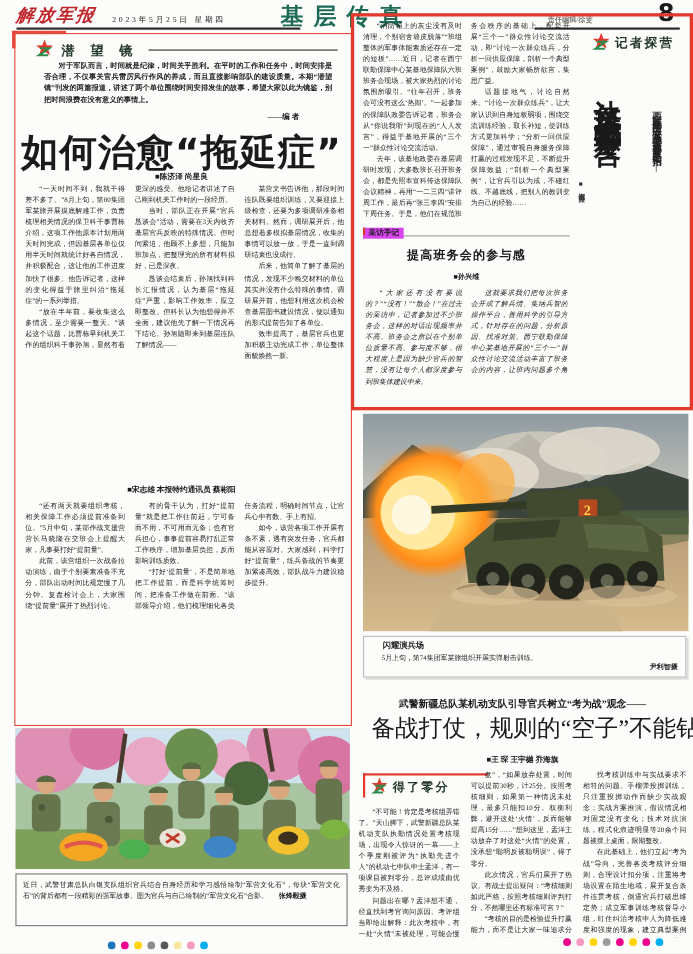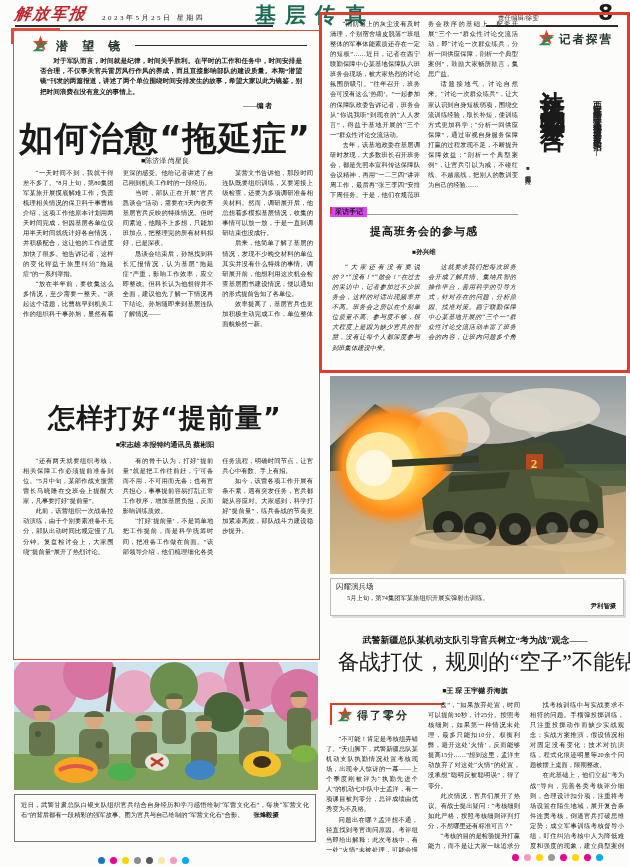--- a/index.html
+++ b/index.html
@@ -39,32 +39,31 @@
       <polyline points="5,10.5 15,10.5 4,18 14,18" stroke="#2e8b4f" stroke-width="2.2" fill="none"></polyline>
     </svg>
   </div>
   <div class="abs hl" style="left:56px;top:38px;font-size:12px;letter-spacing:5px;color:#23362c;">潜 望 镜</div>
   <div class="abs secline" style="left:135px;top:45px;width:172px;"></div>
 
   <div class="abs" style="left:40px;top:56px;width:262px;font-size:6.6px;line-height:1.55;font-weight:bold;text-align:justify;text-indent:2em;color:#222;">对于军队而言，时间就是纪律，时间关乎胜利。在平时的工作和任务中，时间安排是否合理，不仅事关官兵雷厉风行作风的养成，而且直接影响部队的建设质量。本期“潜望镜”刊发的两篇报道，讲述了两个单位围绕时间安排发生的故事，希望大家以此为镜鉴，别把时间浪费在没有意义的事情上。</div>
   <div class="abs" style="left:40px;top:101px;width:232px;text-align:right;font-size:6.8px;font-weight:bold;">——编 者</div>
 
   <div class="abs hl center" style="left:15px;top:116px;width:300px;font-size:34px;letter-spacing:1px;">如何治愈“拖延症”</div>
-  <div class="abs center" style="left:15px;top:156px;width:300px;font-size:7px;font-weight:normal;">■陈济泽 尚星良</div>
+  <div class="abs center" style="left:15px;top:156px;width:300px;font-size:7px;font-weight:bold;">■陈济泽 尚星良</div>
   <div class="abs fs6 cols3" style="left:23px;top:168px;width:290px;height:224px;">
       <p>“一天时间不到，我就干得差不多了。”8月上旬，第80集团军某旅开展摸底解难工作，负责梳理相关情况的保卫科干事曹栋介绍，这项工作他原本计划用两天时间完成，但因基层各单位仅用半天时间就统计好各自情况，并积极配合，这让他的工作进度加快了很多。他告诉记者，这样的变化得益于旅里纠治“拖延症”的一系列举措。</p>
       <p>“放在半年前，要收集这么多情况，至少需要一整天。”谈起这个话题，比曹栋早到机关工作的组织科干事孙旭，显然有着更深的感受。他给记者讲述了自己刚到机关工作时的一段经历。</p>
       <p>当时，部队正在开展“官兵恳谈会”活动，需要在3天内收齐基层官兵反映的特殊情况。但时间紧迫，他顾不上多想，只能加班加点，把整理完的所有材料拟好，已是深夜。</p>
       <p>恳谈会结束后，孙旭找到科长汇报情况，认为基层“拖延症”严重，影响工作效率，应立即整改。但科长认为他想得并不全面，建议他先了解一下情况再下结论。孙旭随即来到基层连队了解情况——</p>
       <p>某营文书告诉他，那段时间连队既要组织训练，又要迎接上级检查，还要为多项调研准备相关材料。然而，调研展开后，他总想着多模拟基层情况，收集的事情可以放一放，于是一直到调研结束也没成行。</p>
       <p>后来，他简单了解了基层的情况，发现不少晚交材料的单位其实并没有什么特殊的事情。调研展开前，他想利用这次机会检查基层图书建设情况，便以通知的形式提前告知了各单位。</p>
       <p>效率提高了，基层官兵也更加积极主动完成工作，单位整体面貌焕然一新。</p>
     </div>
 
-  <div class="abs hl center" style="left:15px;top:400px;width:300px;font-size:27px;letter-spacing:1px;">怎样打好“提前量”</div>
   <div class="abs center" style="left:15px;top:440px;width:300px;font-size:7px;font-weight:bold;">■宋志雄 本报特约通讯员 蔡彬阳</div>
   <div class="abs fs6 cols3" style="left:23px;top:456px;width:290px;height:198px;">
       <p>“还有两天就要组织考核，相关保障工作必须提前准备到位。”5月中旬，某部作战支援营营长马晓隆在交班会上提醒大家，凡事要打好“提前量”。</p>
       <p>此前，该营组织一次战备拉动演练，由于个别要素准备不充分，部队出动时间比规定慢了几分钟。复盘检讨会上，大家围绕“提前量”展开了热烈讨论。</p>
       <p>有的骨干认为，打好“提前量”就是把工作往前赶，宁可备而不用，不可用而无备；也有官兵担心，事事提前容易打乱正常工作秩序，增加基层负担，反而影响训练质效。</p>
       <p>“打好‘提前量’，不是简单地把工作提前，而是科学统筹时间，把准备工作做在前面。”该部领导介绍，他们梳理细化各类任务流程，明确时间节点，让官兵心中有数、手上有招。</p>
       <p>如今，该营各项工作开展有条不紊，遇有突发任务，官兵都能从容应对。大家感到，科学打好“提前量”，练兵备战的节奏更加紧凑高效，部队战斗力建设稳步提升。</p>
     </div>
 
   <div class="abs" style="left:319px;top:12px;width:305px;height:355px;border:3px solid #e23b2e;"></div>
@@ -146,21 +145,21 @@
       <circle cx="222" cy="152" r="16" fill="#23251d"></circle>
         <circle cx="222" cy="152" r="6" fill="#5f6350"></circle>
       <circle cx="254" cy="148" r="14" fill="#23251d"></circle>
         <circle cx="254" cy="148" r="5" fill="#5f6350"></circle>
       <ellipse cx="120" cy="165" rx="40" ry="9" fill="#d9c299" opacity="0.7"></ellipse>
       <ellipse cx="240" cy="166" rx="45" ry="10" fill="#d9c299" opacity="0.6"></ellipse>
     </svg>
   </div>
 
   <div class="abs" style="left:330px;top:578px;width:292px;height:36px;border:1px solid #bbb;box-shadow:2px 2px 0 rgba(0,0,0,0.12);background:#fcfcfa;">
-    <div style="position:absolute;left:5px;top:3px;font-size:7.5px;font-weight:normal;">闪耀演兵场</div>
+    <div style="position:absolute;left:17px;top:3px;font-size:7.5px;font-weight:bold;">闪耀演兵场</div>
     <div style="position:absolute;left:16px;top:15px;width:200px;font-size:6.3px;">5月上旬，第74集团军某旅组织开展实弹射击训练。</div>
     <div style="position:absolute;right:7px;bottom:4px;font-size:6.3px;font-weight:bold;">尹利智摄</div>
   </div>
 
   <div class="abs center" style="left:330px;top:634px;width:290px;font-size:9px;font-weight:bold;">武警新疆总队某机动支队引导官兵树立“考为战”观念——</div>
   <div class="abs center" style="left:334px;top:647px;width:306px;font-size:21.5px;font-weight:400;">备战打仗，规则的“空子”不能钻</div>
   <div class="abs center" style="left:322px;top:686px;width:306px;font-size:7px;font-weight:bold;">■王 琛 王宇樾 乔海旗</div>
 
   <div class="abs" style="left:330px;top:703px;width:112px;height:20px;border-top:2px solid #e23b2e;border-left:2px solid #e23b2e;"></div>
   <div class="abs" style="left:337px;top:706px;">

